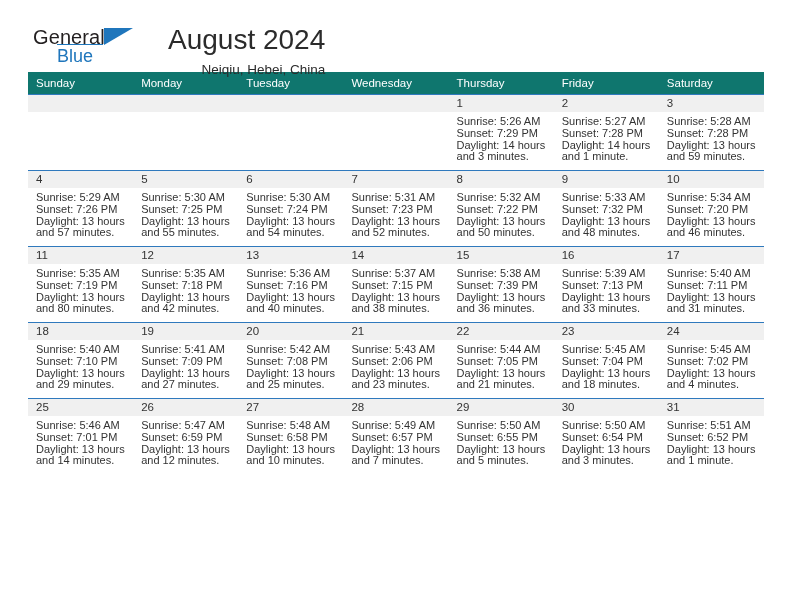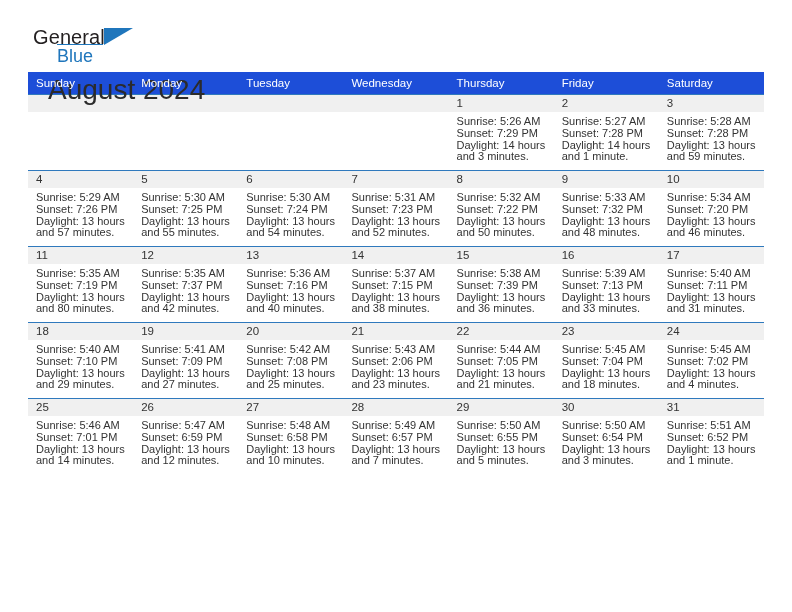--- a/index.html
+++ b/index.html
@@ -19,25 +19,24 @@
     width: 792px;
     height: 612px;
     box-sizing: border-box;
     padding: 0 28px;
   }
 
   
   .header {
     display: flex;
     align-items: flex-start;
-    justify-content: space-between;
+    justify-content: flex-start;
     height: 72px;
     padding-top: 24px;
     box-sizing: border-box;
-    flex-direction: column;
   }
   .brand {
     position: relative;
     width: 120px;
     height: 50px;
     flex: none;
   }
   .brand-general {
     position: absolute;
     left: 5px;
@@ -92,21 +91,21 @@
     white-space: nowrap;
   }
 
   
   .calendar {
     width: 736px;
     border-collapse: collapse;
     table-layout: fixed;
   }
   .calendar th {
-    background: #1d4ed8;
+    background: #0f766e;
     color: #ffffff;
     font-size: 11.5px;
     font-weight: normal;
     text-align: left;
     padding: 5px 0 5px 8px;
     height: 11px;
     border: none;
   }
   .calendar td {
     width: 105.14px;
@@ -151,20 +150,21 @@
 
     <div class="brand">
       <span class="brand-general">General</span>
       <span class="brand-rule"></span>
       <span class="brand-flag"></span>
       <span class="brand-blue">Blue</span>
     </div>
 
     <div class="titles">
       <div class="cal-title">August 2024</div>
+      <div class="cal-subtitle">Neiqiu, Hebei, China</div>
     </div>
 
   </div>
 
   <table class="calendar">
     <thead>
       <tr>
         <th>Sunday</th>
         <th>Monday</th>
         <th>Tuesday</th>
@@ -315,21 +315,21 @@
             <div>Sunrise: 5:35 AM</div>
             <div>Sunset: 7:19 PM</div>
             <div>Daylight: 13 hours</div>
             <div>and 80 minutes.</div>
           </div>
         </td>
         <td>
           <div class="daynum-band">12</div>
           <div class="cell-body">
             <div>Sunrise: 5:35 AM</div>
-            <div>Sunset: 7:37 PM</div>
+            <div>Sunset: 7:18 PM</div>
             <div>Daylight: 13 hours</div>
             <div>and 42 minutes.</div>
           </div>
         </td>
         <td>
           <div class="daynum-band">13</div>
           <div class="cell-body">
             <div>Sunrise: 5:36 AM</div>
             <div>Sunset: 7:16 PM</div>
             <div>Daylight: 13 hours</div>

